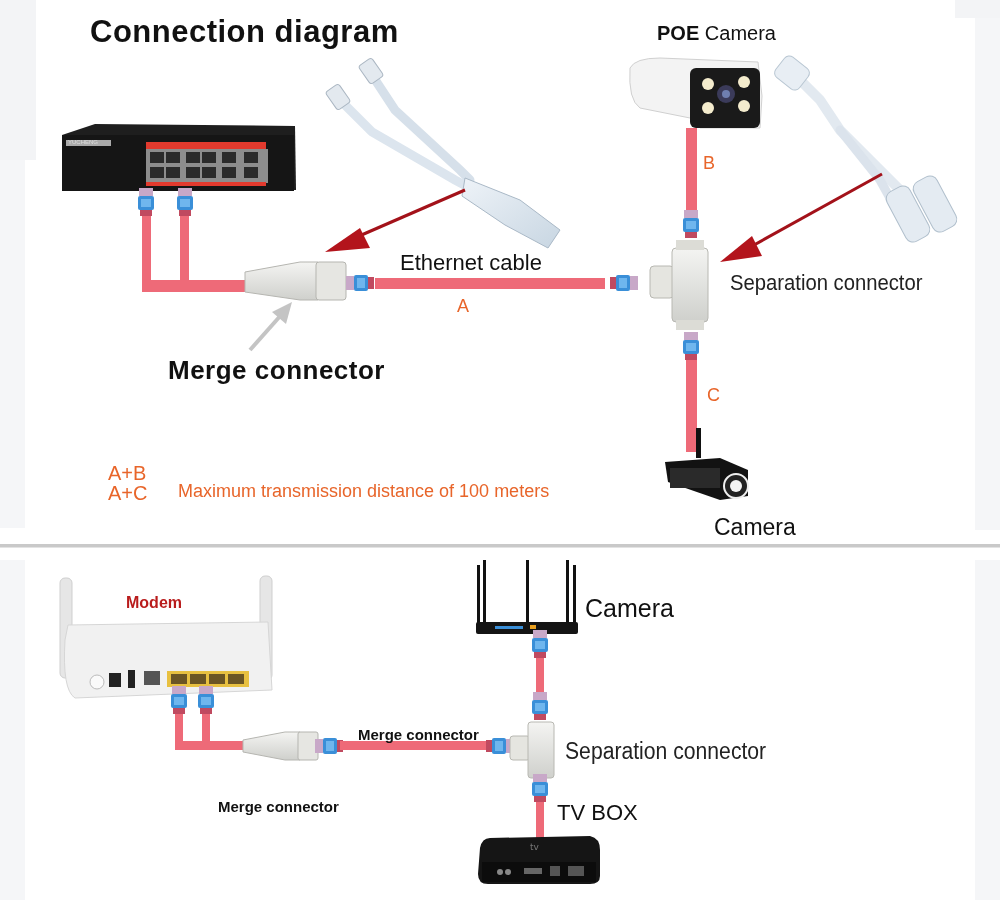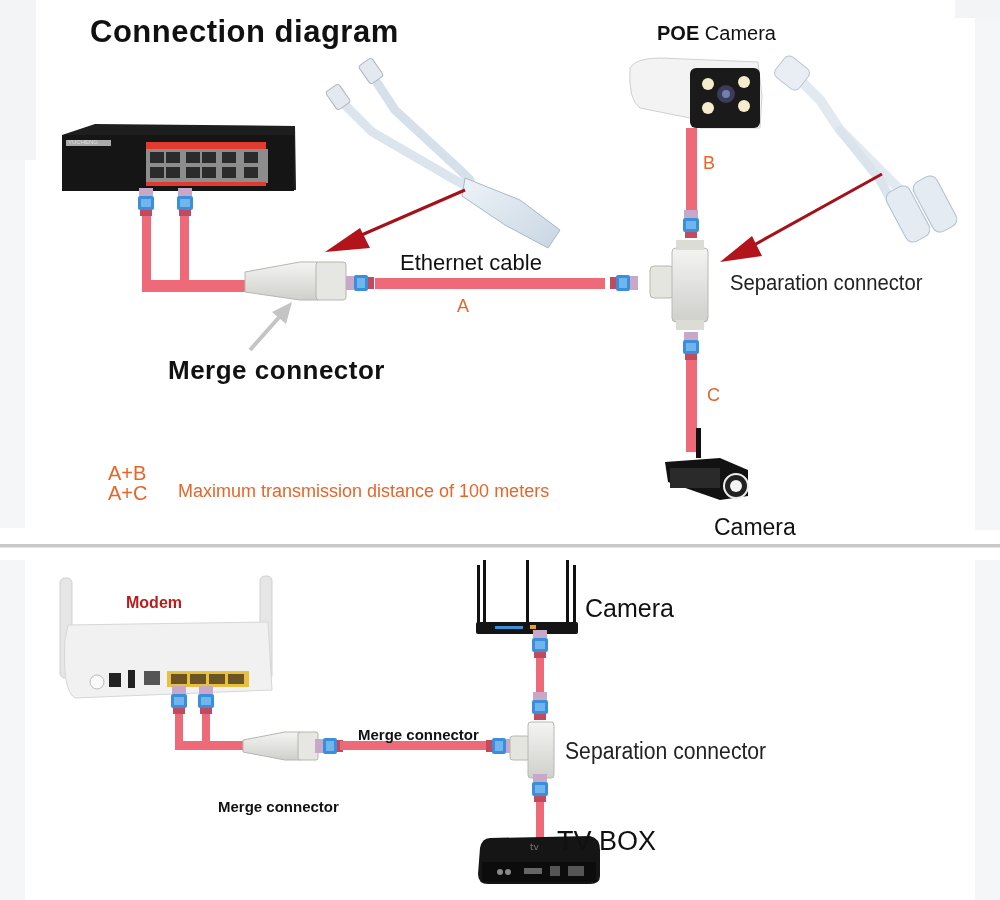--- a/index.html
+++ b/index.html
@@ -23,21 +23,21 @@
   .segB{left:703px;top:153px;}
   .segC{left:707px;top:385px;}
   .note-ab{left:108px;top:463px;font-size:20px;color:#e8652a;line-height:20px;}
   .note-main{left:170px;top:481px;font-size:18px;color:#e8652a;margin-left:8px;}
   .camera-lbl{left:714px;top:514px;font-size:23px;color:#111;}
   .modem-lbl{left:126px;top:594px;font-size:16px;color:#b91c1c;font-weight:bold;}
   .router-lbl{left:585px;top:594px;font-size:25px;color:#111;}
   .merge-mid{left:358px;top:726px;font-size:15px;font-weight:bold;color:#111;}
   .sep-bot{left:565px;top:738px;font-size:23px;color:#222;transform:scaleX(0.92);transform-origin:left;}
   .merge-low{left:218px;top:798px;font-size:15px;font-weight:bold;color:#111;}
-  .tvbox-lbl{left:557px;top:826px;font-size:27px;color:#111;}
+  .tvbox-lbl{left:557px;top:800px;font-size:22px;color:#111;}
   svg.full{position:absolute;left:0;top:0;}
 </style>
 </head>
 <body>
 
 <div class="abs bg-left-top3"></div>
 <div class="abs bg-right-top"></div>
 <div class="abs bg-right-top-strip"></div>
 <div class="abs bg-left-bot"></div>
 <div class="abs bg-right-bot"></div>

